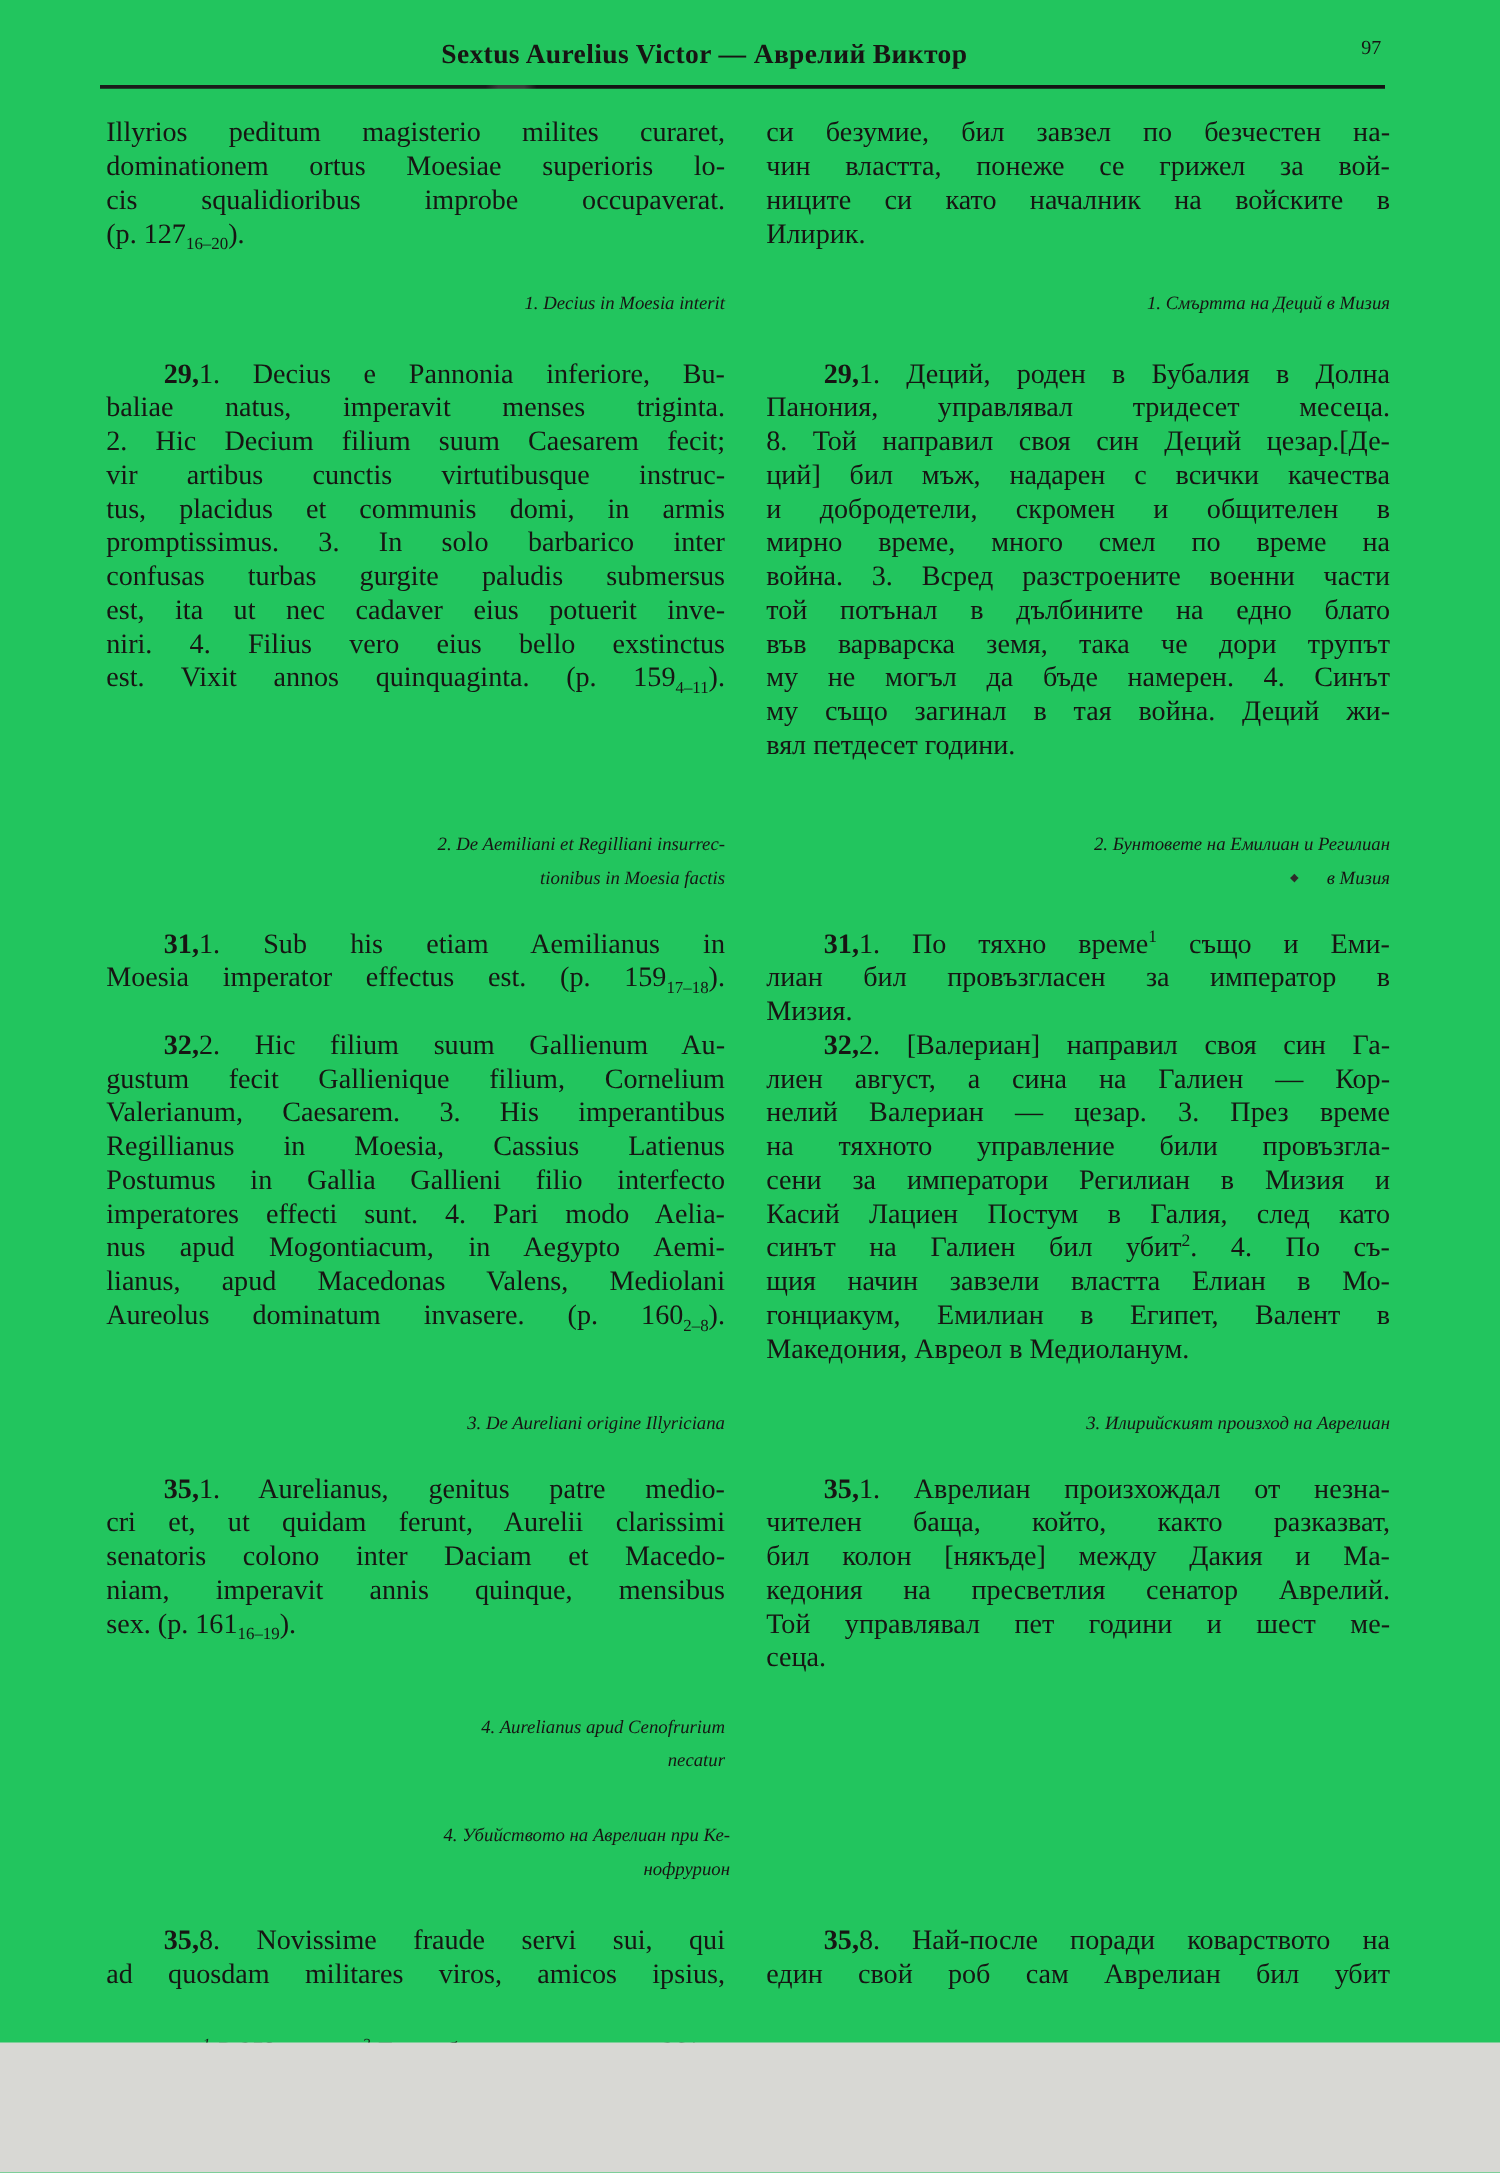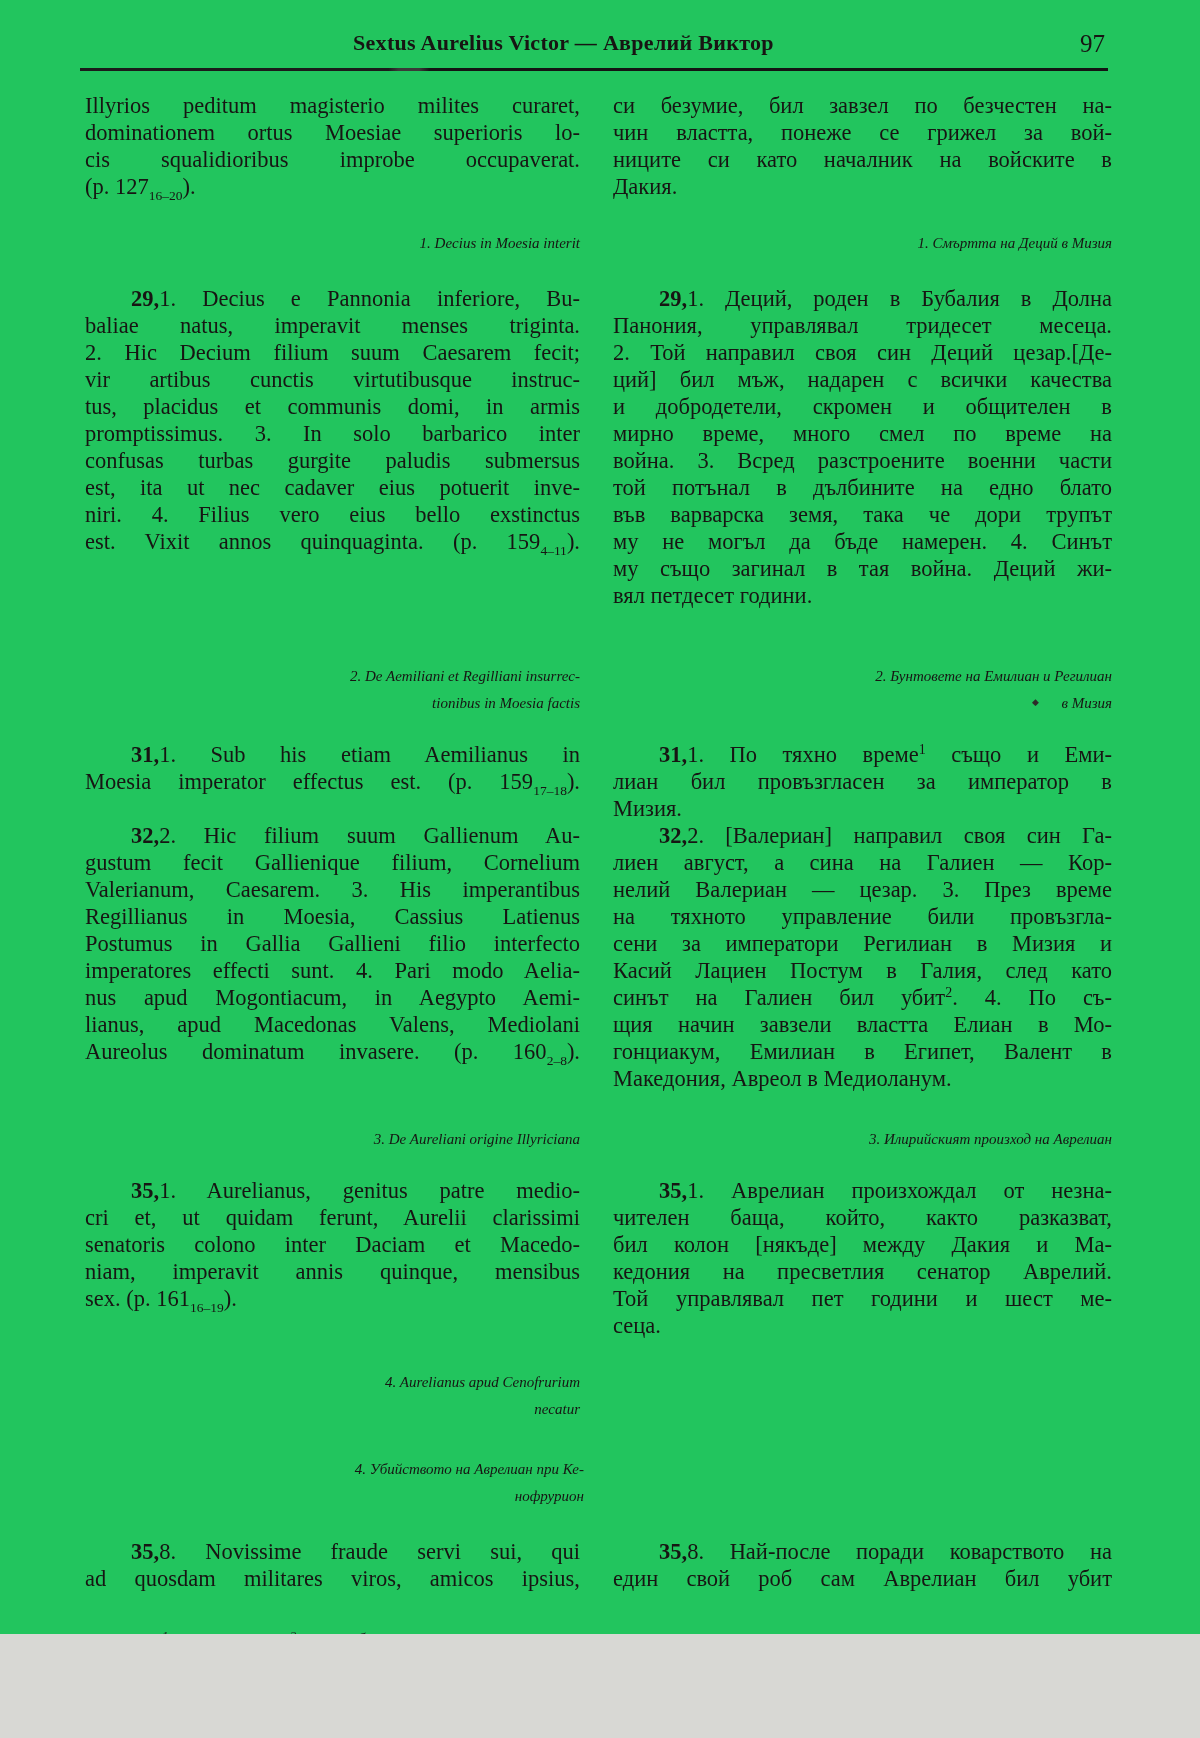--- a/index.html
+++ b/index.html
@@ -6,21 +6,21 @@
   body{background:#d8d8d4;}
   .page{
     width:1200px;height:1634px;position:relative;overflow:hidden;
     background:#22c55e;
     font-family:"Liberation Serif","DejaVu Serif",serif;
     color:#171513;
   }
   
   .running-header{position:absolute;top:30px;left:85px;right:95px;height:32px;}
   .rh-title{position:absolute;left:268px;top:0;font-size:22px;font-weight:700;letter-spacing:.3px;white-space:nowrap;}
-  .rh-page{position:absolute;right:0;top:0;font-size:25px;}
+  .rh-page{position:absolute;right:0;top:0;font-size:16px;}
   .header-rule{position:absolute;top:68px;left:80px;width:1028px;height:3px;
     background:linear-gradient(90deg,#1b1b1b 0 30%,#3a3a38 31% 33%,#141414 34% 100%);}
   
   .content{position:absolute;top:92px;left:85px;width:1027px;}
   .row{display:flex;gap:33px;}
   .cell{min-width:0;}
   .cell.left{width:495px;}
   .cell.right{width:499px;}
   .ln{font-size:22.5px;line-height:27px;text-align:justify;text-align-last:justify;}
   .ln.last{text-align-last:left;}
@@ -56,21 +56,21 @@
         <div class="cell left">
           <div class="ln">Illyrios peditum magisterio milites curaret,</div>
           <div class="ln">dominationem ortus Moesiae superioris lo-</div>
           <div class="ln">cis squalidioribus improbe occupaverat.</div>
           <div class="ln last">(p. 127<sub>16–20</sub>).</div>
         </div>
         <div class="cell right">
           <div class="ln">си безумие, бил завзел по безчестен на-</div>
           <div class="ln">чин властта, понеже се грижел за вой-</div>
           <div class="ln">ниците си като началник на войските в</div>
-          <div class="ln last">Дакия.</div>
+          <div class="ln last">Илирик.</div>
         </div>
       </div>
       <div class="row" style="margin-top: 30px;">
         <div class="cell left">
           <div class="ital-heading">1. Decius in Moesia interit</div>
         </div>
         <div class="cell right">
           <div class="ital-heading">1. Смъртта на Деций в Мизия</div>
         </div>
       </div>
@@ -83,21 +83,21 @@
           <div class="ln">tus, placidus et communis domi, in armis</div>
           <div class="ln">promptissimus. 3. In solo barbarico inter</div>
           <div class="ln">confusas turbas gurgite paludis submersus</div>
           <div class="ln">est, ita ut nec cadaver eius potuerit inve-</div>
           <div class="ln">niri. 4. Filius vero eius bello exstinctus</div>
           <div class="ln">est. Vixit annos quinquaginta. (p. 159<sub>4–11</sub>).</div>
         </div>
         <div class="cell right">
           <div class="ln ind"><b>29,</b>1. Деций, роден в Бубалия в Долна</div>
           <div class="ln">Панония, управлявал тридесет месеца.</div>
-          <div class="ln">2. Той направил своя син Деций цезар.[Де-</div>
+          <div class="ln">8. Той направил своя син Деций цезар.[Де-</div>
           <div class="ln">ций] бил мъж, надарен с всички качества</div>
           <div class="ln">и добродетели, скромен и общителен в</div>
           <div class="ln">мирно време, много смел по време на</div>
           <div class="ln">война. 3. Всред разстроените военни части</div>
           <div class="ln">той потънал в дълбините на едно блато</div>
           <div class="ln">във варварска земя, така че дори трупът</div>
           <div class="ln">му не могъл да бъде намерен. 4. Синът</div>
           <div class="ln">му също загинал в тая война. Деций жи-</div>
           <div class="ln last">вял петдесет години.</div>
         </div>

